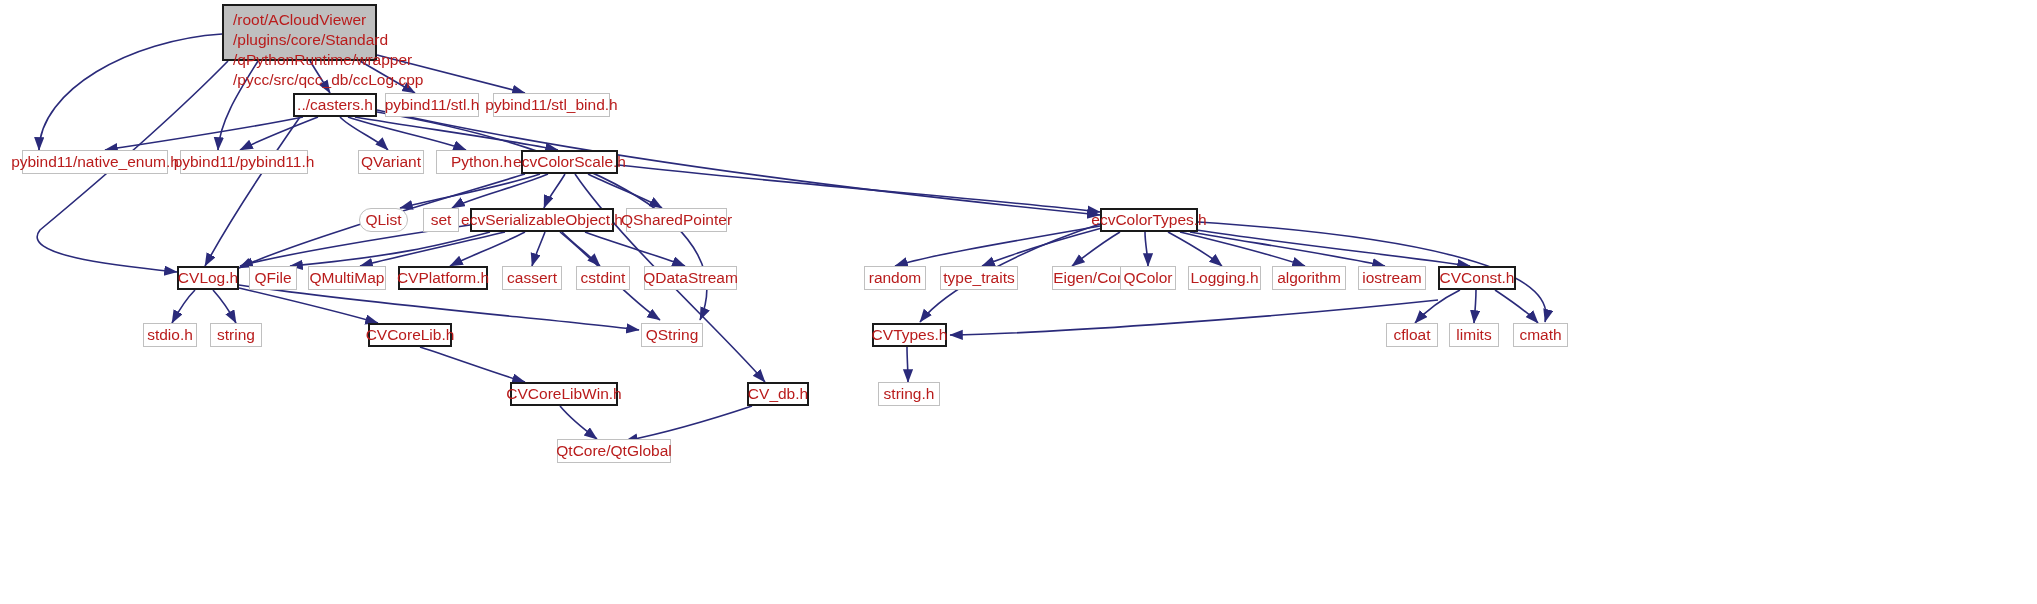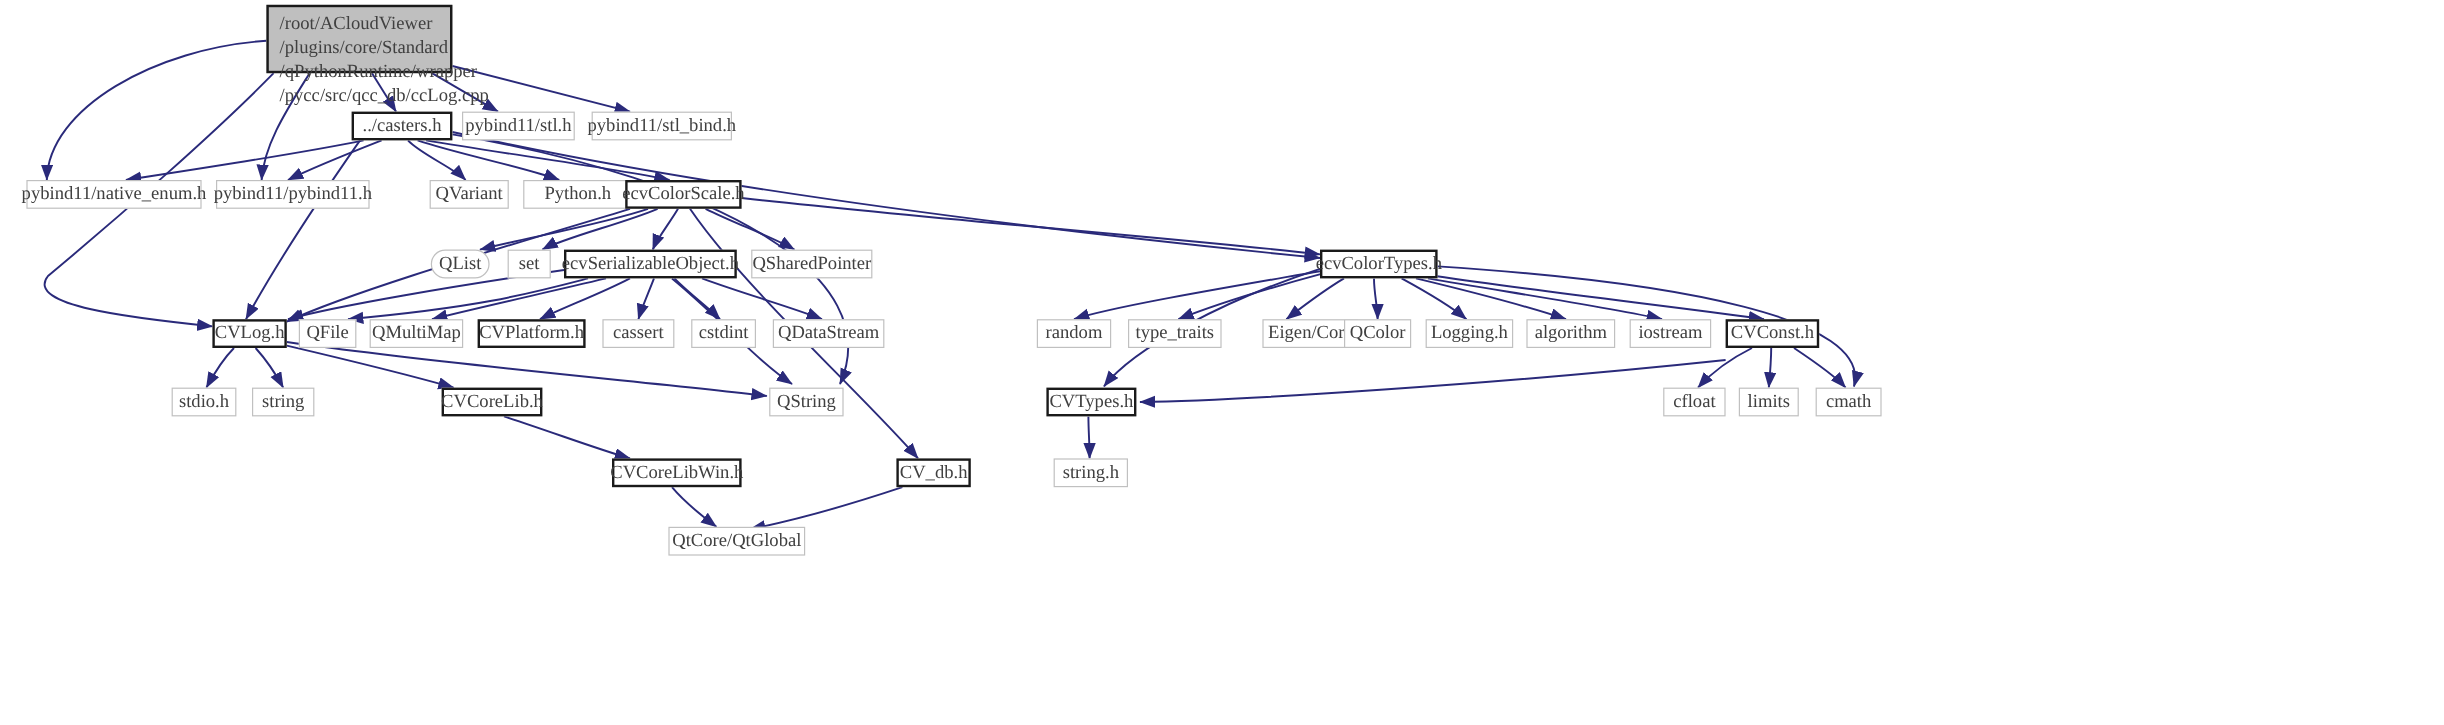--- a/index.html
+++ b/index.html
@@ -27,27 +27,26 @@
     pointer-events: none;
   }
   .node {
     position: absolute;
     box-sizing: border-box;
     display: flex;
     align-items: center;
     justify-content: center;
     background: #ffffff;
     border: 1px solid #c0c0c0;
-    color: #404040;
+    color: #b91c1c;
     font-size: 15.5px;
     line-height: 1.18;
     white-space: pre;
     text-align: center;
     z-index: 5;
-    font-family: Liberation Serif, serif;
   }
   .node.bold {
     border: 2px solid #1a1a1a;
   }
   .node.root {
     background: #bfbfbf;
     border: 2px solid #1a1a1a;
     justify-content: flex-start;
     align-items: flex-start;
     text-align: left;

